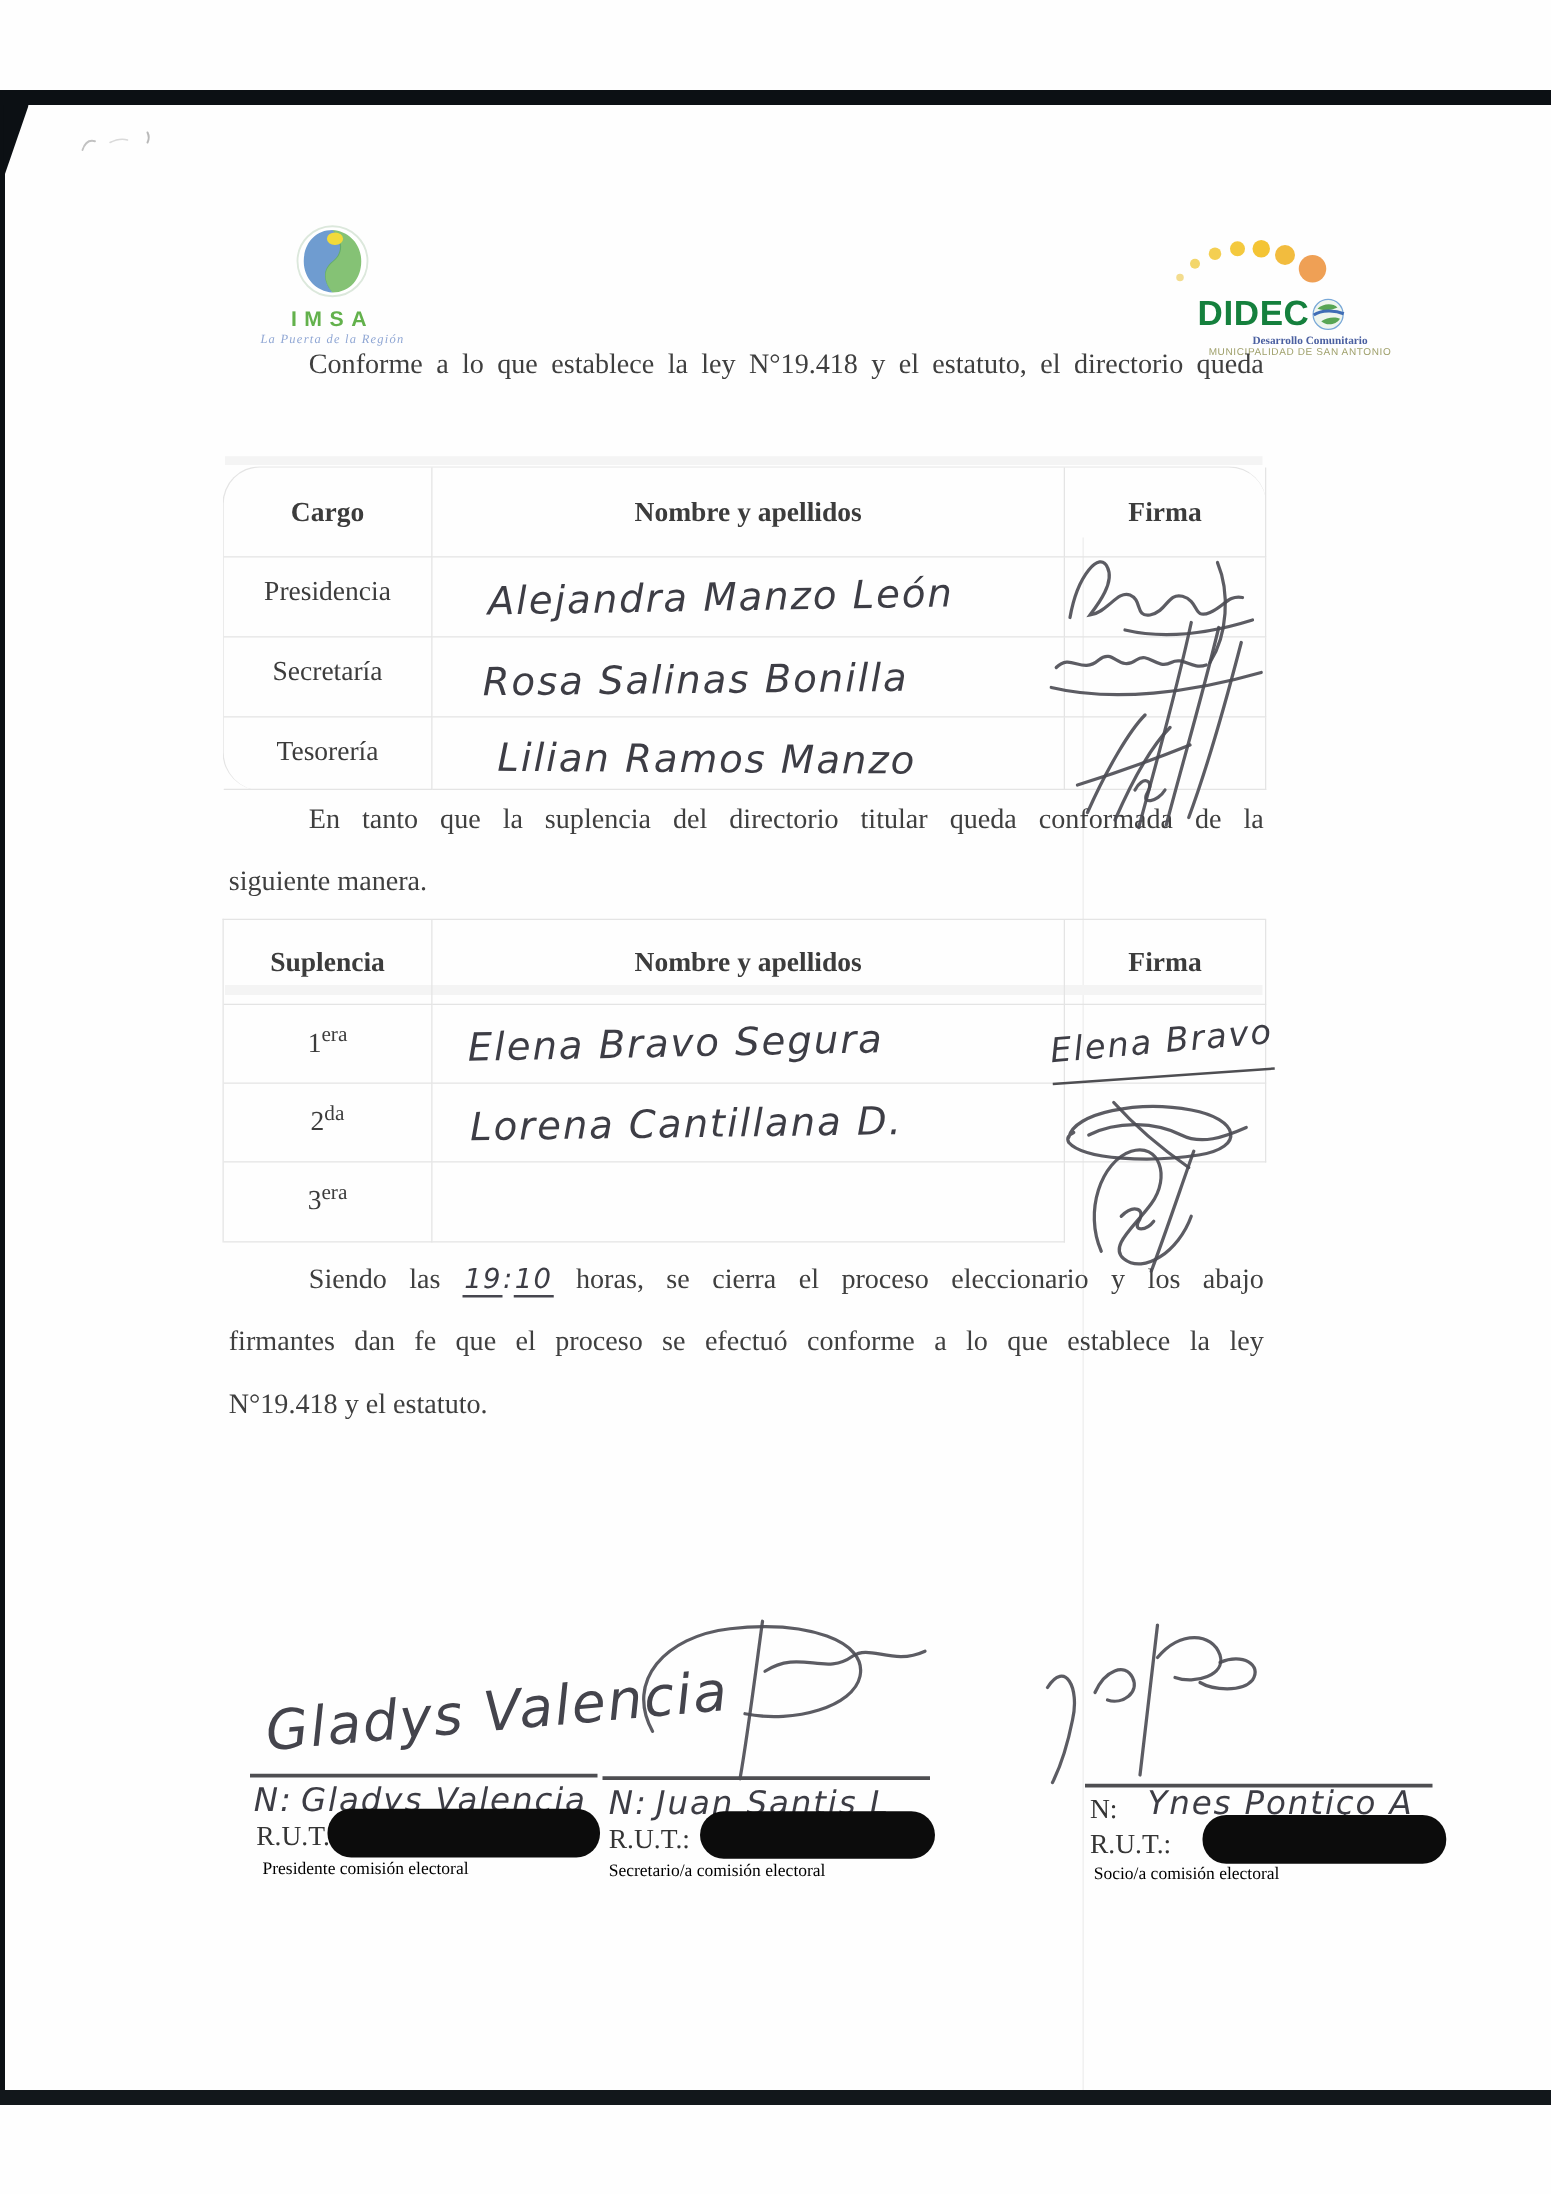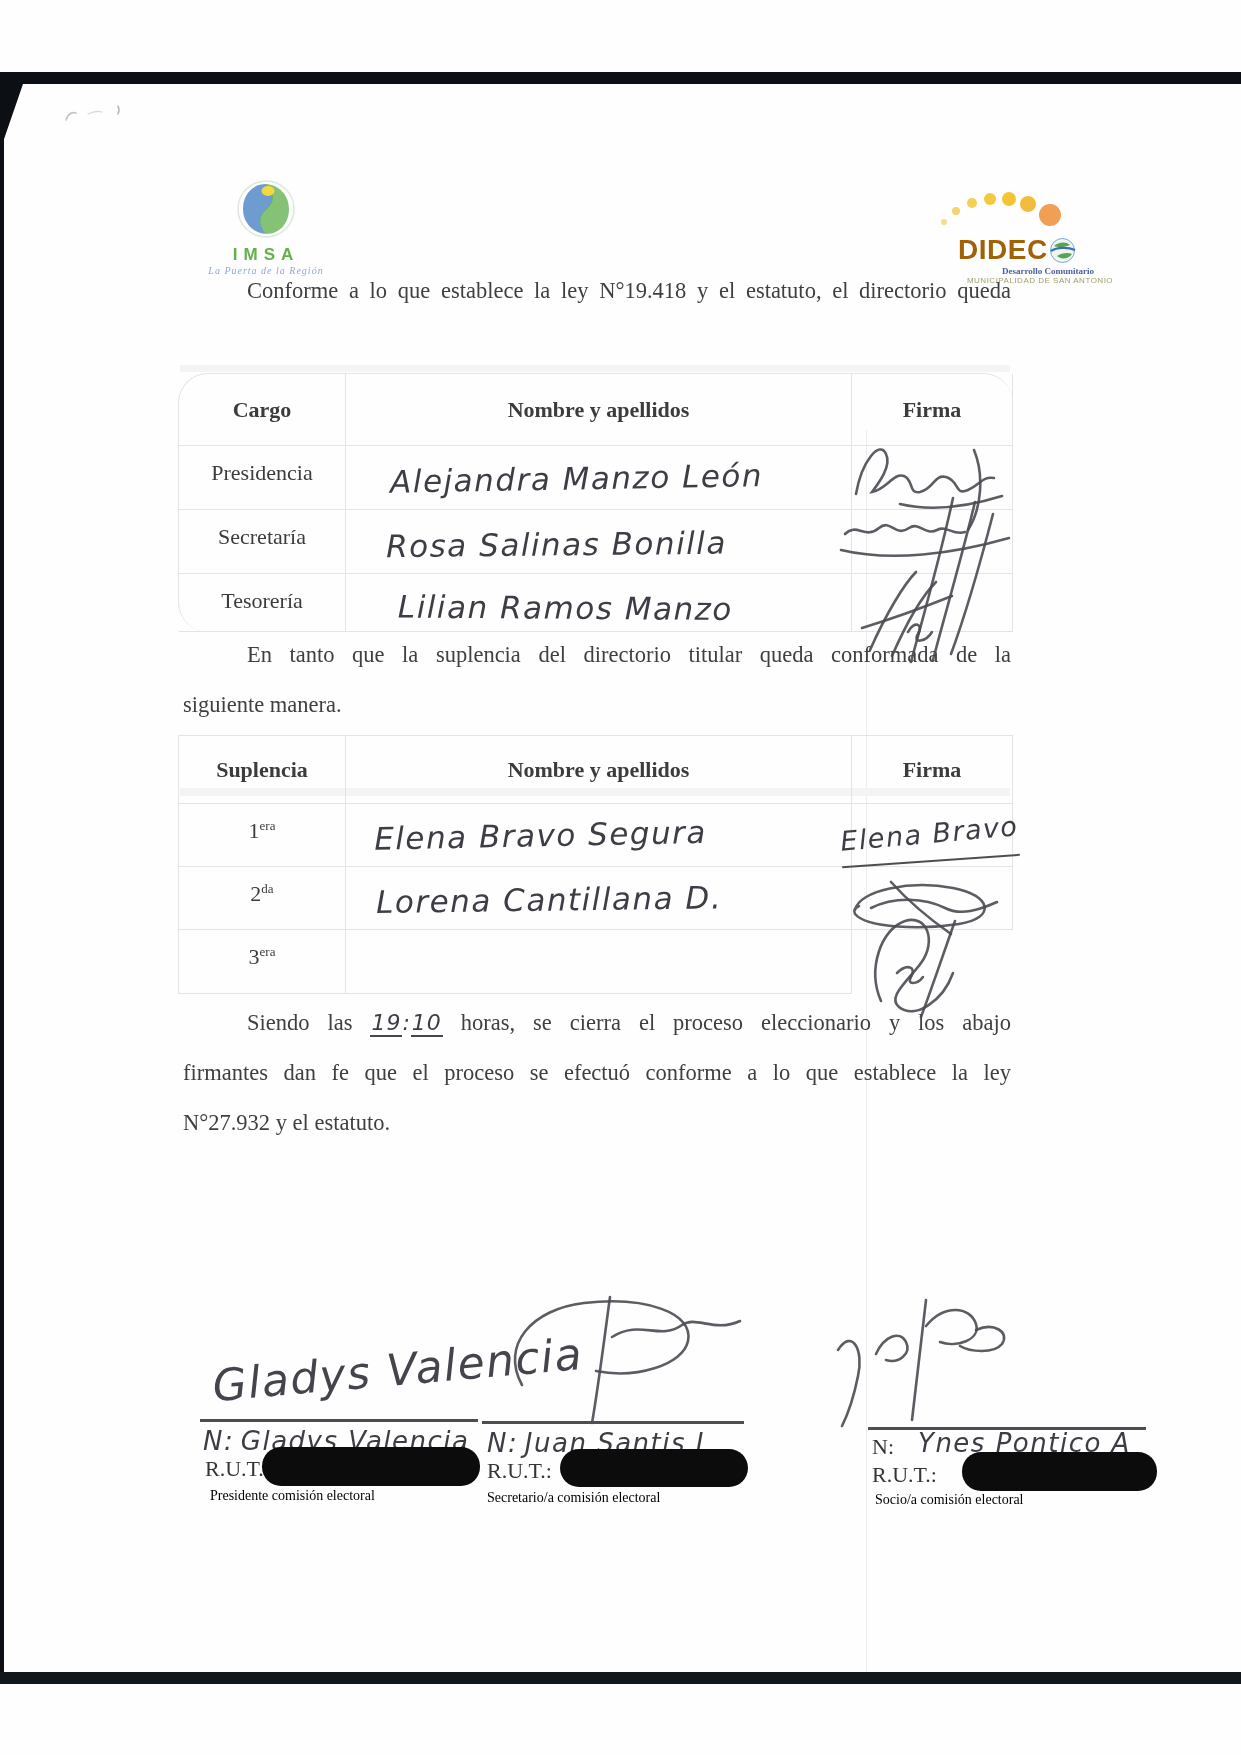--- a/index.html
+++ b/index.html
@@ -18,21 +18,21 @@
   .pline{height:50px;white-space:nowrap;}
   .jline{white-space:normal;text-align:justify;text-align-last:justify;}
   .indent{padding-left:64px;}
 
   
   .grid{position:absolute;display:grid;border-top:1px solid #e4e4e4;border-left:1px solid #e4e4e4;}
   .cell{border-right:1px solid #e4e4e4;border-bottom:1px solid #e4e4e4;overflow:visible;}
   .th{font-size:22px;font-weight:bold;color:#3c3c3c;text-align:center;display:flex;
       align-items:center;justify-content:center;}
   .rowlab{font-size:22px;color:#3c3c3c;text-align:center;padding-top:14px;}
-  .ordsup{font-size:13px;vertical-align:super;font-family:Liberation Serif, serif;}
+  .ordsup{font-size:17px;vertical-align:super;font-family:Liberation Serif, serif;}
 
   
   .hand{font-family:"DejaVu Sans",sans-serif;font-style:italic;color:#3d3d45;letter-spacing:1.5px;}
   .hname{font-size:31px;white-space:nowrap;display:block;}
   .htime{font-size:22px;letter-spacing:1px;}
   .u{border-bottom:2px solid #46464e;padding:0 1px;}
 
   
   .sig{position:absolute;}
   .sig path{fill:none;stroke:#4a4a52;stroke-width:2.6;stroke-linecap:round;opacity:.9;}
@@ -46,21 +46,21 @@
   .nlab{font-size:26px;}
 
   
   #imsa{position:absolute;left:196px;top:178px;width:140px;text-align:center;}
   #imsa .acr{display:block;margin-top:1px;font-family:"Liberation Sans",sans-serif;font-weight:bold;
       font-size:17px;letter-spacing:6px;color:#63b14c;filter:blur(.4px);}
   #imsa .tag{display:block;font-family:"Liberation Serif",serif;font-style:italic;font-size:10px;
       color:#90a7d4;filter:blur(.5px);letter-spacing:1px;}
   #dideco{position:absolute;left:930px;top:190px;width:190px;}
   #dideco .word{display:flex;align-items:center;font-family:"Liberation Sans",sans-serif;
-      font-weight:bold;font-size:28px;color:#a16207;letter-spacing:.5px;filter:blur(.3px);padding-left:28px;}
+      font-weight:bold;font-size:28px;color:#15803d;letter-spacing:.5px;filter:blur(.3px);padding-left:28px;}
   #dideco .sub1{display:block;text-align:center;padding-left:46px;font-family:Liberation Serif, serif;
       font-weight:bold;font-size:9px;color:#4a5fa0;filter:blur(.3px);}
   #dideco .sub2{display:block;text-align:center;padding-left:30px;font-family:"Liberation Sans",sans-serif;
       font-size:8px;color:#9fa06b;letter-spacing:.5px;filter:blur(.4px);}
 </style>
 </head>
 <body>
 
 <div id="page">
 
@@ -168,21 +168,21 @@
     <div class="cell"></div>
   </div>
 
   <div class="para" style="left:183px;top:998px;">
     <div class="pline jline indent">
       <span>Siendo las</span>
       <span class="hand htime"><span class="u">19</span><span>:</span><span class="u">10</span></span>
       <span>horas, se cierra el proceso eleccionario y los abajo</span>
     </div>
     <div class="pline jline">firmantes dan fe que el proceso se efectuó conforme a lo que establece la ley</div>
-    <div class="pline">N°27.932 y el estatuto.</div>
+    <div class="pline">N°19.418 y el estatuto.</div>
   </div>
 
   <svg class="sig" style="left:842px;top:432px;" width="170" height="100" viewBox="0 0 170 100">
     <path d="M14,62 C20,28 38,8 44,22 C50,34 36,52 30,60 C44,58 52,40 62,44 C72,48 66,62 78,60 C92,57 92,42 104,45 C118,49 112,64 126,58 C138,53 140,44 152,46"></path>
     <path d="M58,72 C92,80 128,74 160,64"></path>
     <path d="M132,18 C142,42 140,76 126,98"></path>
   </svg>
   <svg class="sig" style="left:833px;top:492px;" width="185" height="175" viewBox="0 0 185 175">
     <path d="M12,42 C24,30 32,48 46,36 C58,26 62,46 76,36 C86,29 92,44 104,38 C114,33 120,44 132,40"></path>
     <path d="M8,58 C58,70 120,62 176,46"></path>

